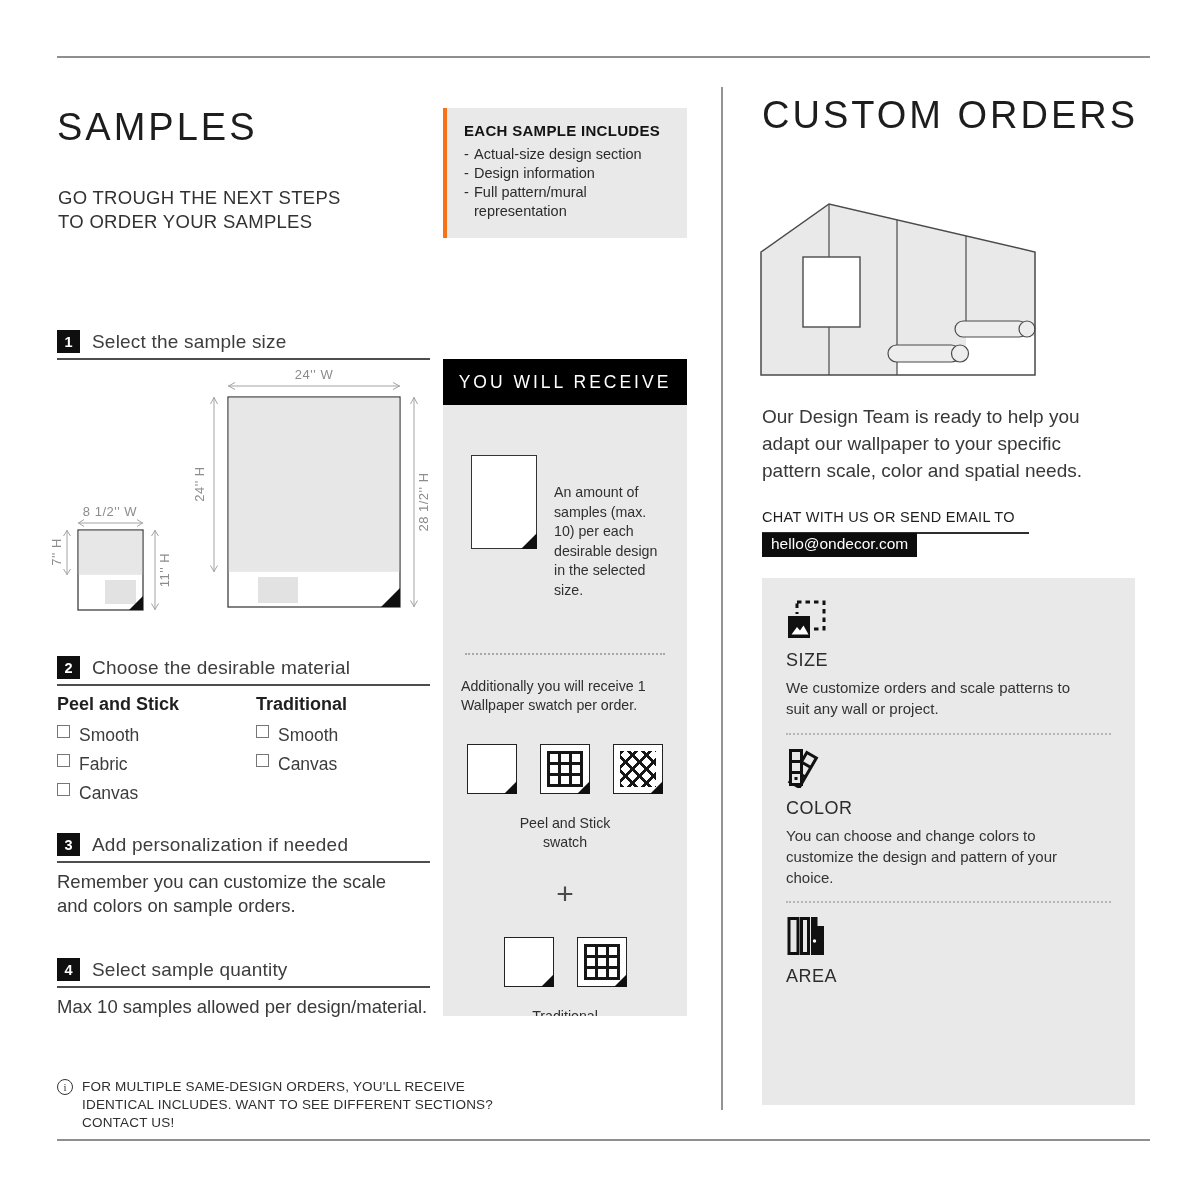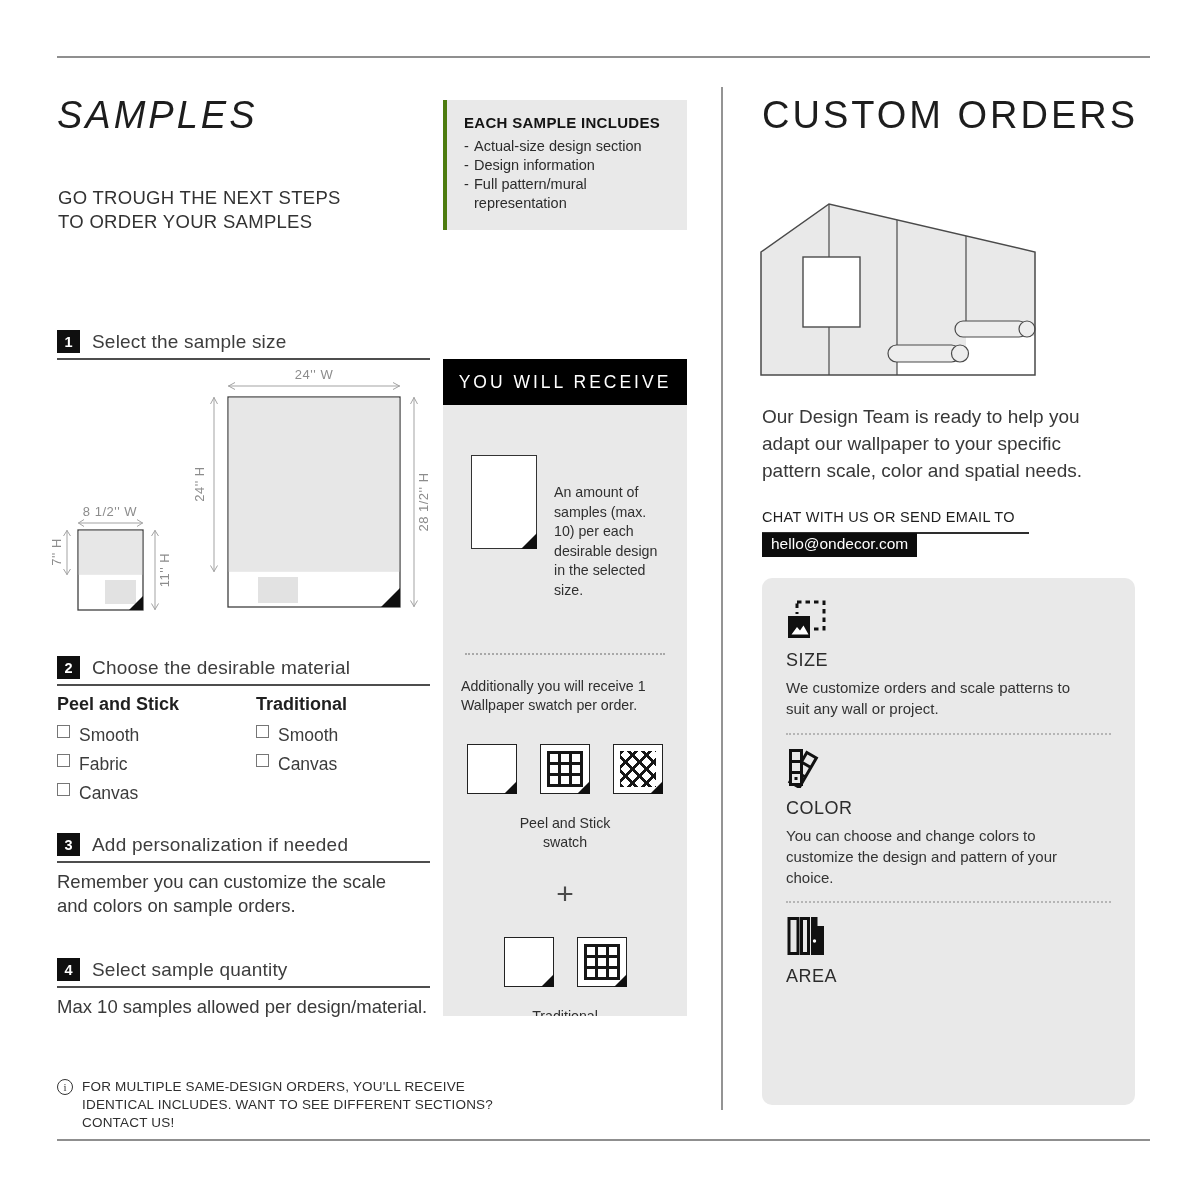--- a/index.html
+++ b/index.html
@@ -14,22 +14,22 @@
   #rule-bottom { top:1139px; }
   #v-divider { position:absolute; left:721px; top:87px; width:2px; height:1023px; background:#949494; }
 
   
   .big-title { font-size:38px; font-weight:500; letter-spacing:3px; color:#1d1d1d; }
 
   #intro { left:58px; top:186px; width:298px; font-size:18.5px; line-height:1.28;
            letter-spacing:.3px; color:#323232; }
 
   
-  #includes-box { left:443px; top:100px; width:244px; background:#e9e9e9;
-                  border-left:4px solid #4d7c0f; padding:14px 12px 16px 17px; }
+  #includes-box { left:443px; top:108px; width:244px; background:#e9e9e9;
+                  border-left:4px solid #f97316; padding:14px 12px 16px 17px; }
   #includes-box .inc-title { font-size:15px; font-weight:700; letter-spacing:.3px; color:#141414; margin-bottom:6px; }
   .inc-item { display:flex; font-size:14.5px; line-height:1.32; color:#2b2b2b; }
   .inc-item .dash { flex:0 0 10px; }
 
   
   .step { position:absolute; left:57px; width:373px; display:flex; align-items:center;
           gap:12px; border-bottom:2px solid #4d4d4d; padding-bottom:5px; }
   .numbox { width:23px; height:23px; background:#0f0f0f; color:#fff; font-size:14.5px;
             font-weight:bold; display:flex; align-items:center; justify-content:center; flex:0 0 23px; }
   .step-title { font-size:19px; color:#3d3d3d; letter-spacing:.2px; }
@@ -76,35 +76,35 @@
   .swatch-label { margin:20px auto 0; text-align:center; font-size:14.2px; line-height:1.35; color:#2e2e2e; }
   .plus { margin-top:24px; text-align:center; font-size:30px; font-weight:300; color:#4a4a4a; }
 
   
   #custom-intro { left:762px; top:404px; width:360px; font-size:19px; line-height:1.42; color:#383838; }
   #chat-label { left:762px; top:509px; font-size:14.5px; letter-spacing:.3px; color:#1e1e1e;
                 border-bottom:2px solid #2e2e2e; padding:0 14px 7px 0; display:inline-block; }
   #email-badge { left:762px; top:533px; background:#0d0d0d; color:#fff; font-size:15.5px;
                  padding:2px 9px 4px; display:inline-block; }
   #custom-card { left:762px; top:578px; width:373px; height:527px; background:#e9e9e9;
-                 padding:22px 24px; overflow:hidden;border-radius:10px; }
+                 padding:22px 24px; overflow:hidden; }
   .f-icon { display:block; margin-bottom:10px; }
   .f-name { font-size:18px; letter-spacing:.5px; color:#2c2c2c; margin-bottom:6px; }
   .f-text { font-size:15px; line-height:1.42; color:#333; }
   .f-text.w1 { width:308px; } .f-text.w2 { width:316px; } .f-text.w3 { width:330px; }
   .card-div { border-top:2px dotted #b5b5b5; margin:13px 0; }
 
   svg text { font-family:"Liberation Sans", sans-serif; font-size:13px; fill:#8c8c8c; letter-spacing:.5px; }
 </style>
 </head>
 <body>
 
 <div class="h-rule" id="rule-top"></div>
 
-<div class="abs big-title" style="left:57px; top:94px;font-style:italic;">SAMPLES</div>
+<div class="abs big-title" style="left:57px; top:106px;">SAMPLES</div>
 <div class="abs" id="intro">GO TROUGH THE NEXT STEPS TO ORDER YOUR SAMPLES</div>
 
 <div class="step" style="top:330px;">
   <div class="numbox">1</div>
   <div class="step-title">Select the sample size</div>
 </div>
 
 <svg class="abs" style="left:49px; top:364px;" width="381" height="284" viewBox="-8 0 381 284">
 
   <rect x="171" y="33" width="172" height="210" fill="#ffffff" stroke="#3f3f3f" stroke-width="1.3"></rect>

